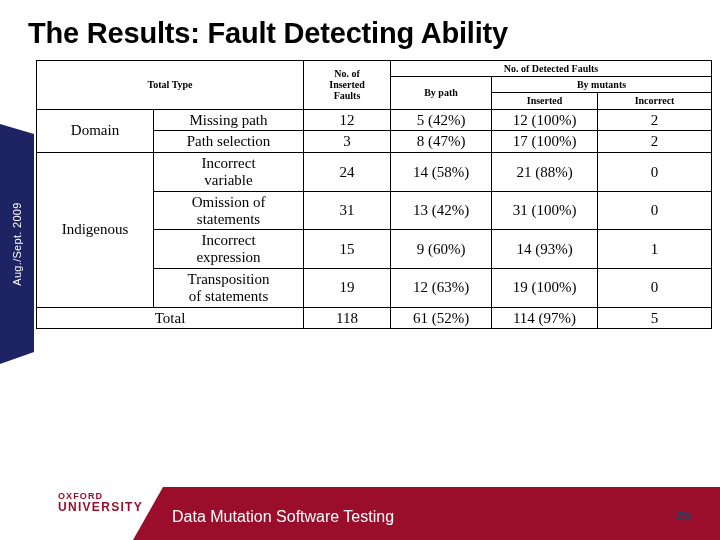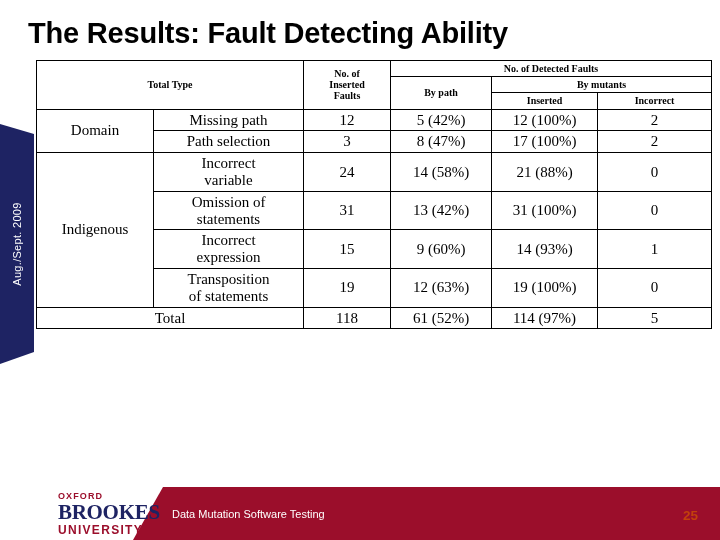--- a/index.html
+++ b/index.html
@@ -114,32 +114,32 @@
     width: 720px;
     height: 53px;
     background: #9b0e2b;
     clip-path: polygon(163px 0, 720px 0, 720px 100%, 133px 100%);
   }
   #footer-text {
     position: absolute;
     left: 172px;
     top: 508px;
     font-family: "Liberation Sans", sans-serif;
-    font-size: 11px;
+    font-size: 16px;
     color: #ffffff;
     white-space: nowrap;
   }
   #page-number {
     position: absolute;
-    right: 22px;
+    right: 29px;
     top: 508px;
     font-family: "Liberation Sans", sans-serif;
     font-weight: bold;
     font-size: 13.5px;
-    color: #c2410c;
+    color: #0c4a6e;
   }
 
   
   #brand-logo {
     position: absolute;
     left: 58px;
     top: 492px;
     width: 92px;
     text-align: left;
     font-family: "Liberation Serif", serif;
@@ -276,18 +276,17 @@
       <td class="cell-num tbl-outer">114 (97%)</td>
       <td class="cell-num tbl-outer">5</td>
     </tr>
   </tbody>
 </table>
 
 <div id="footer-band"></div>
 
 <div id="brand-logo">
   <div class="logo-top">OXFORD</div>
-  <div class="logo-mid">BROOKES</div>
   <div class="logo-bot">UNIVERSITY</div>
 </div>
 
 <div id="footer-text">Data Mutation Software Testing</div>
 <div id="page-number">25</div>
 
 </body></html>

